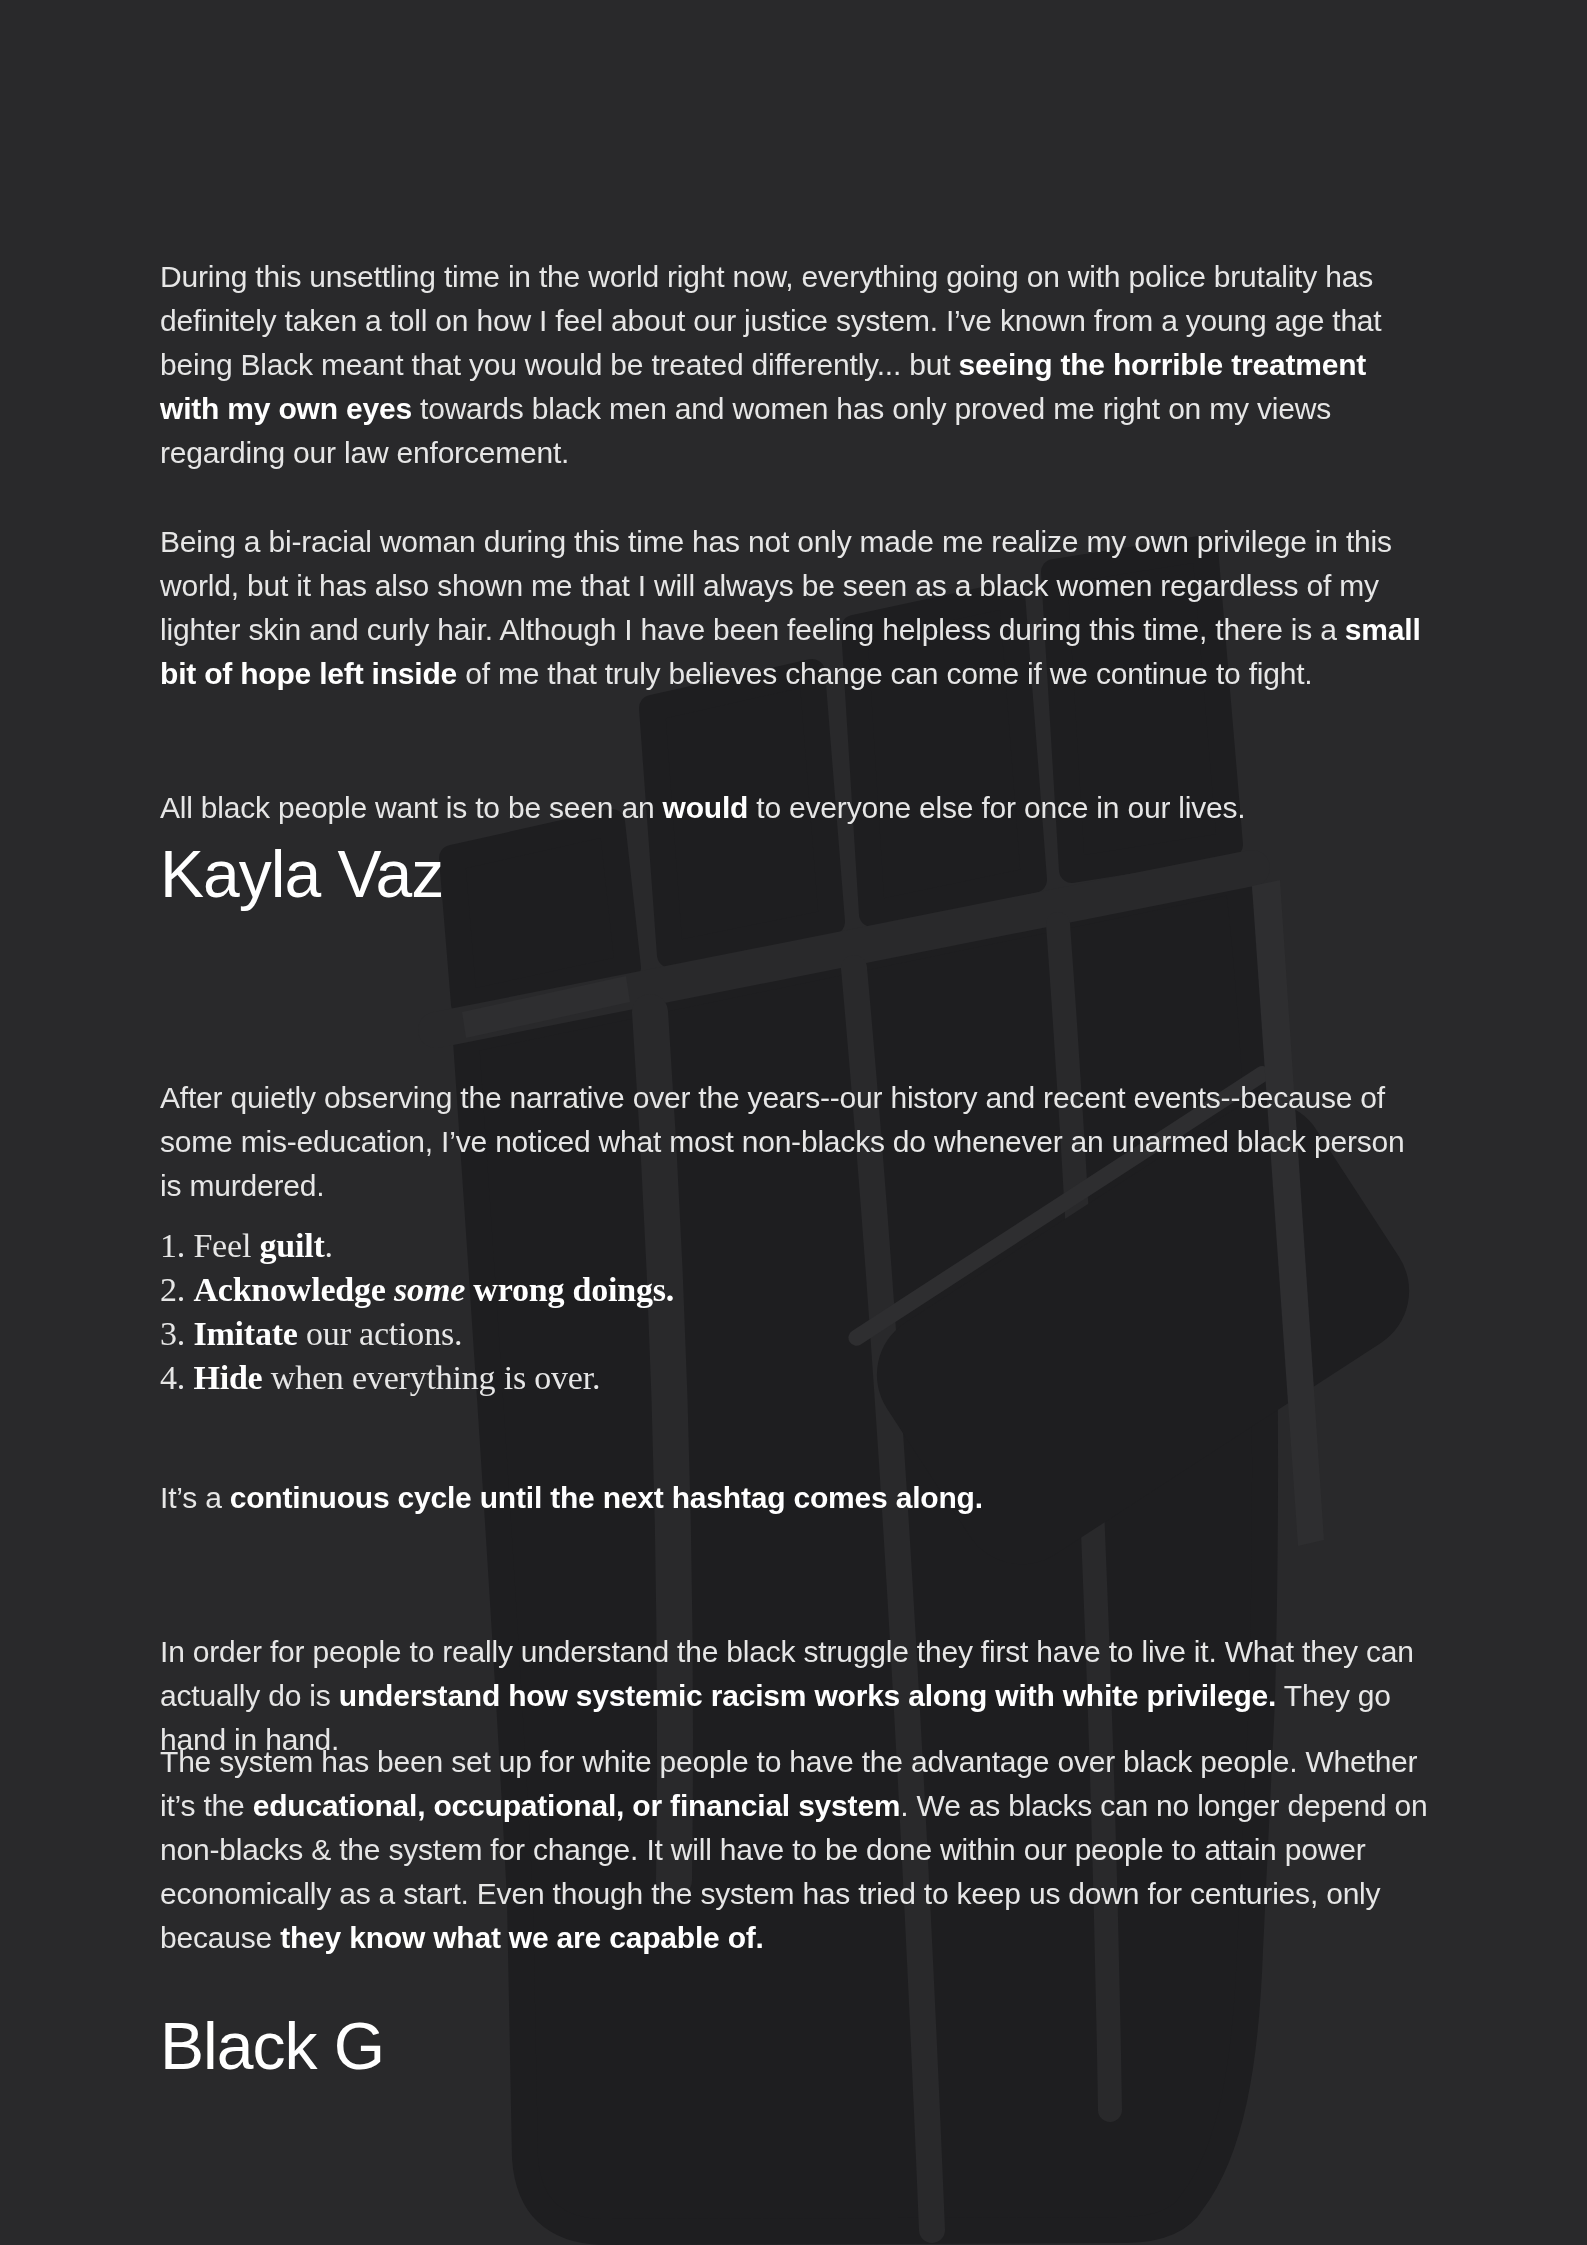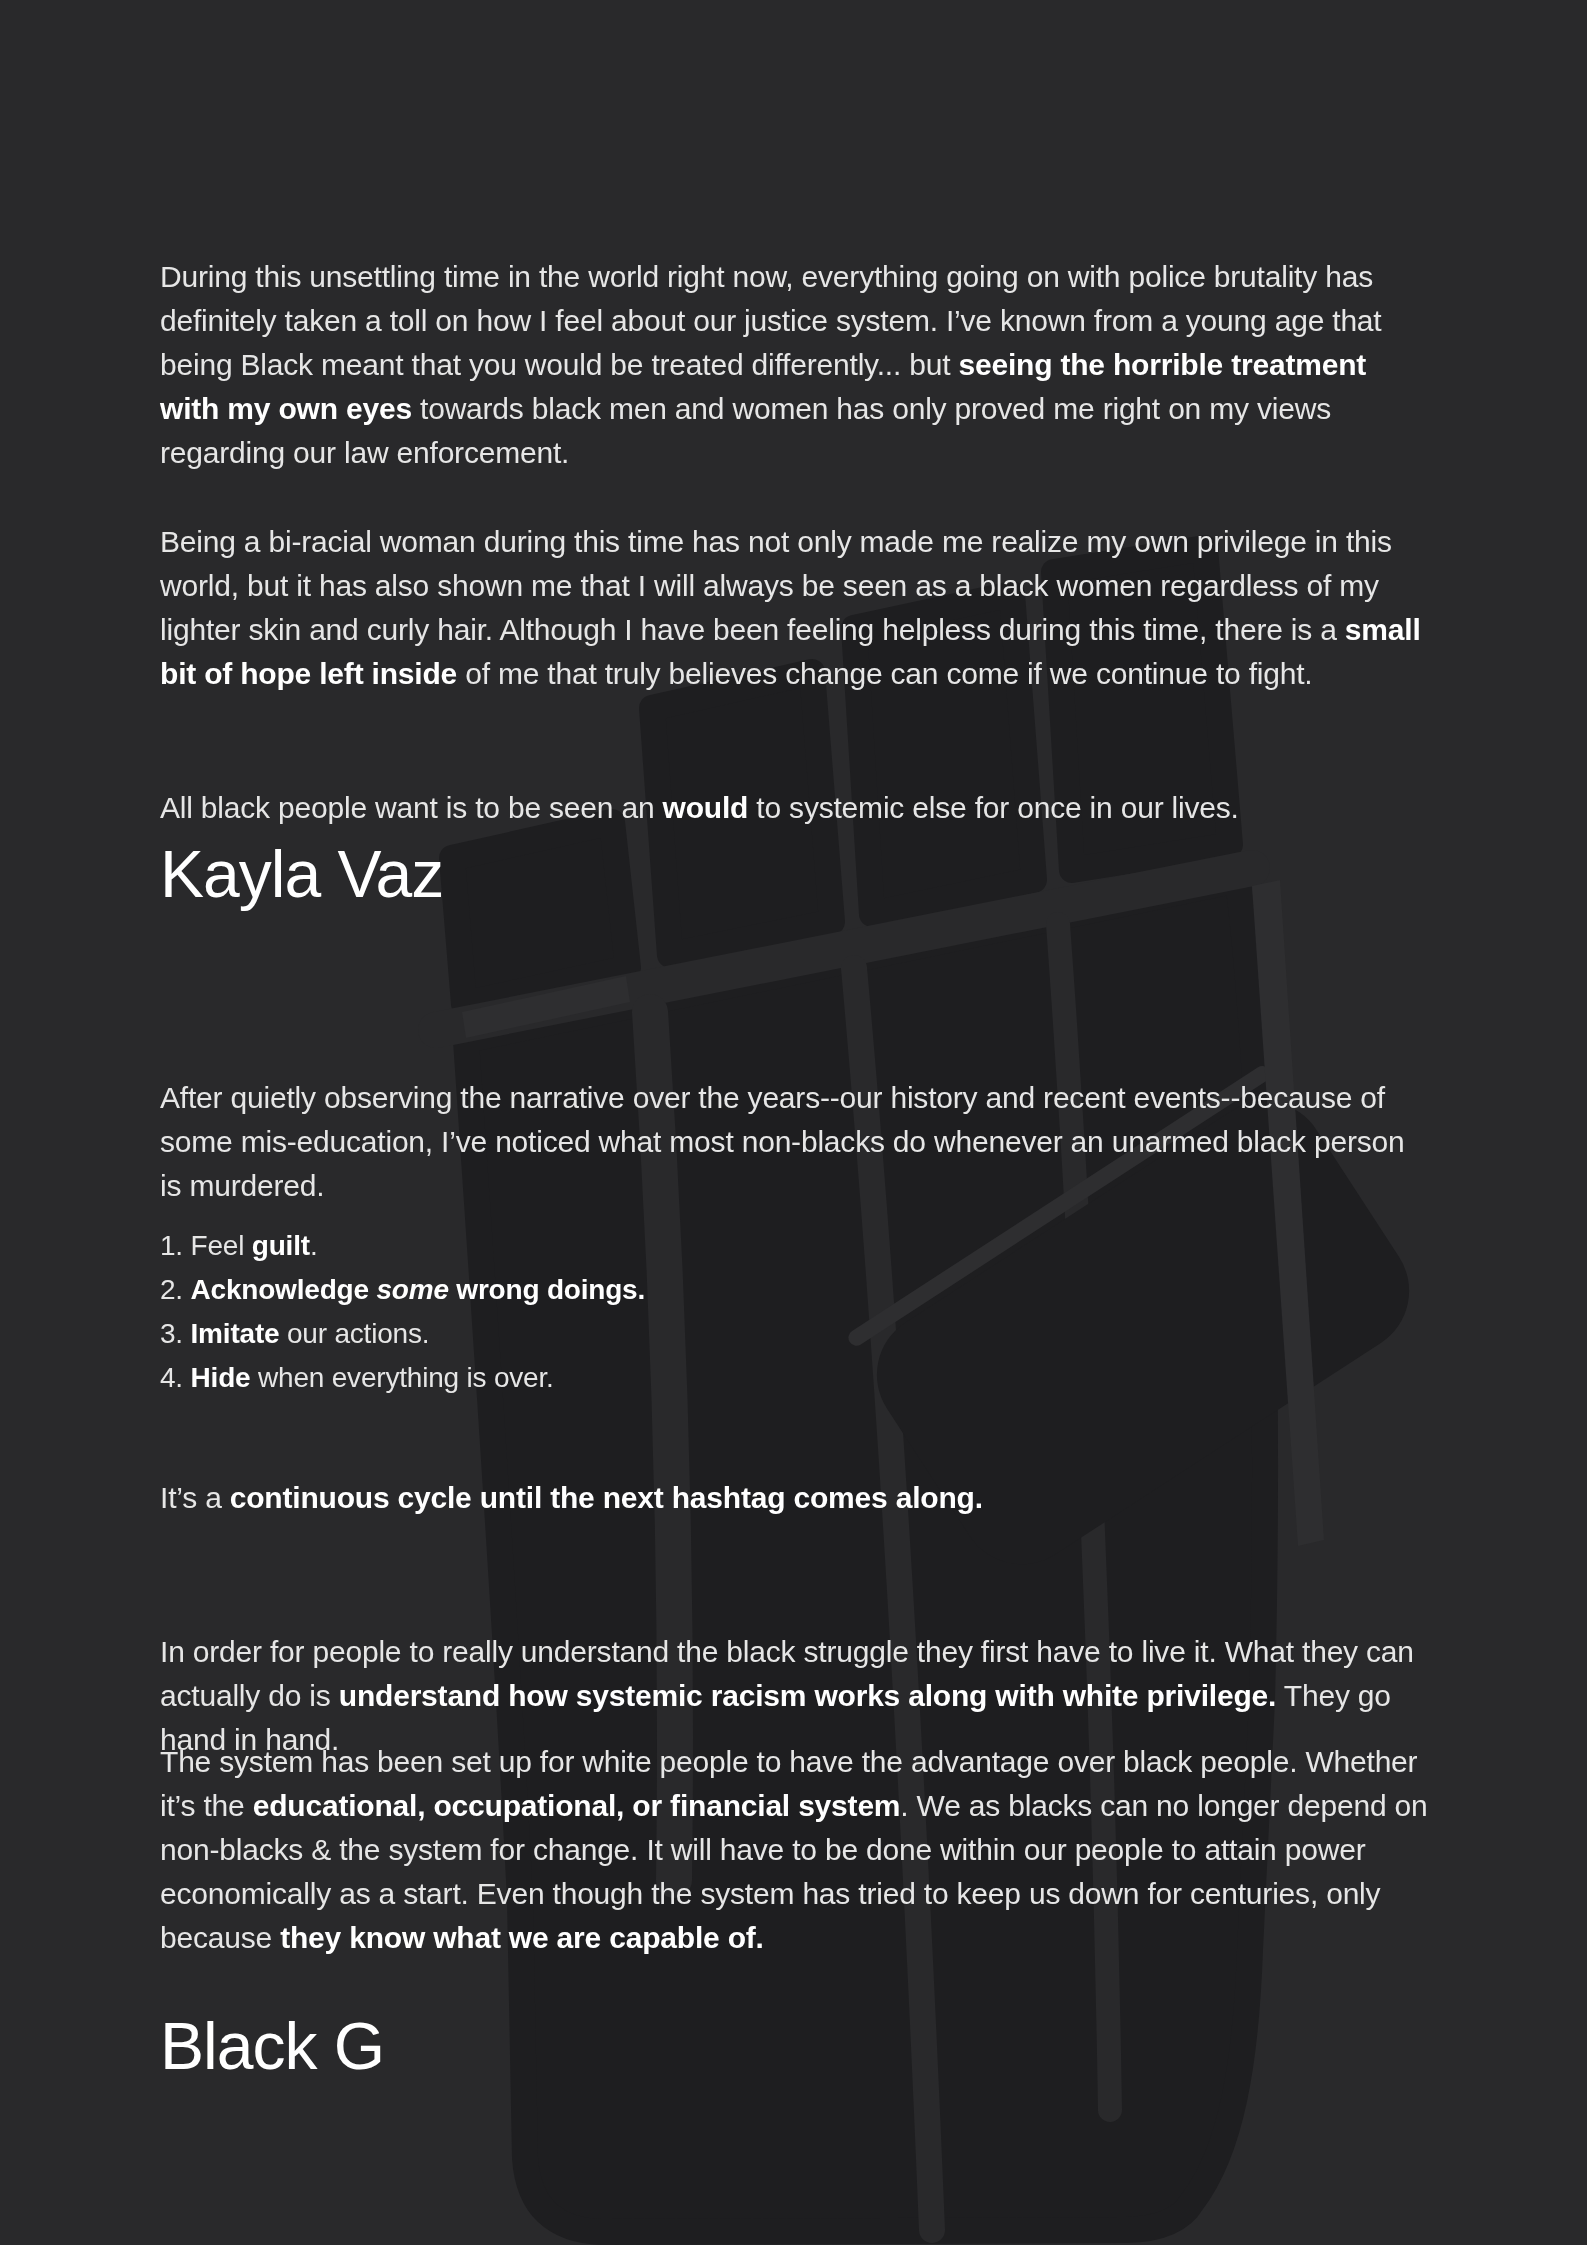--- a/index.html
+++ b/index.html
@@ -50,23 +50,24 @@
   }
   .author-heading {
     font-size: 66px;
     line-height: 80px;
     font-weight: 400;
     letter-spacing: -1px;
     color: var(--text-bold);
     margin: 0;
   }
   .list .line {
-    font-size: 28px;
+    font-size: 34px;
     line-height: 44px;
     letter-spacing: -0.2px;
+    font-family: Liberation Serif, serif;
   }
   .list .line strong { color: var(--text-bold); }
 </style>
 </head>
 <body>
 
 <main class="page">
 
   <svg class="watermark" viewBox="0 0 1587 2245" preserveAspectRatio="none" aria-hidden="true">
 
@@ -98,21 +99,21 @@
       <path d="M1252 886 L1280 880 L1324 1540 L1298 1546 Z"></path>
     </g>
   </svg>
 
   <article class="content">
 
     <p class="block body-text" style="top:225px"><span>During this unsettling time in the world right now, everything going on with police brutality has definitely taken a toll on how I feel about our justice system. I’ve known from a young age that being Black meant that you would be treated differently... but </span><strong>seeing the horrible treatment with my own eyes</strong><span> towards black men and women has only proved me right on my views regarding our law enforcement.</span></p>
 
     <p class="block body-text" style="top:490px"><span>Being a bi-racial woman during this time has not only made me realize my own privilege in this world, but it has also shown me that I will always be seen as a black women regardless of my lighter skin and curly hair. Although I have been feeling helpless during this time, there is a </span><strong>small bit of hope left inside</strong><span> of me that truly believes change can come if we continue to fight.</span></p>
 
-    <p class="block body-text" style="top:756px"><span>All black people want is to be seen an </span><strong>would</strong><span> to systemic else for once in our lives.</span></p>
+    <p class="block body-text" style="top:756px"><span>All black people want is to be seen an </span><strong>would</strong><span> to everyone else for once in our lives.</span></p>
 
     <h1 class="block author-heading" style="top:834px">Kayla Vaz</h1>
 
     <p class="block body-text" style="top:1046px"><span>After quietly observing the narrative over the years--our history and recent events--because of some mis-education, I’ve noticed what most non-blacks do whenever an unarmed black person is murdered.</span></p>
 
     <div class="block list" style="top:1224px">
       <div class="line"><span>1. Feel </span><strong>guilt</strong><span>.</span></div>
       <div class="line"><span>2. </span><strong>Acknowledge </strong><strong><em>some</em></strong><strong> wrong doings.</strong></div>
       <div class="line"><span>3. </span><strong>Imitate</strong><span> our actions.</span></div>
       <div class="line"><span>4. </span><strong>Hide</strong><span> when everything is over.</span></div>

